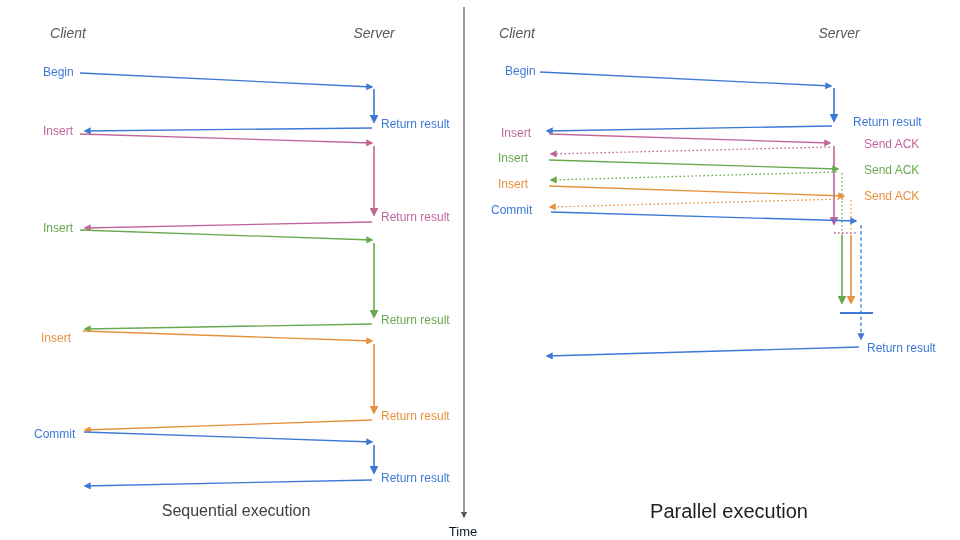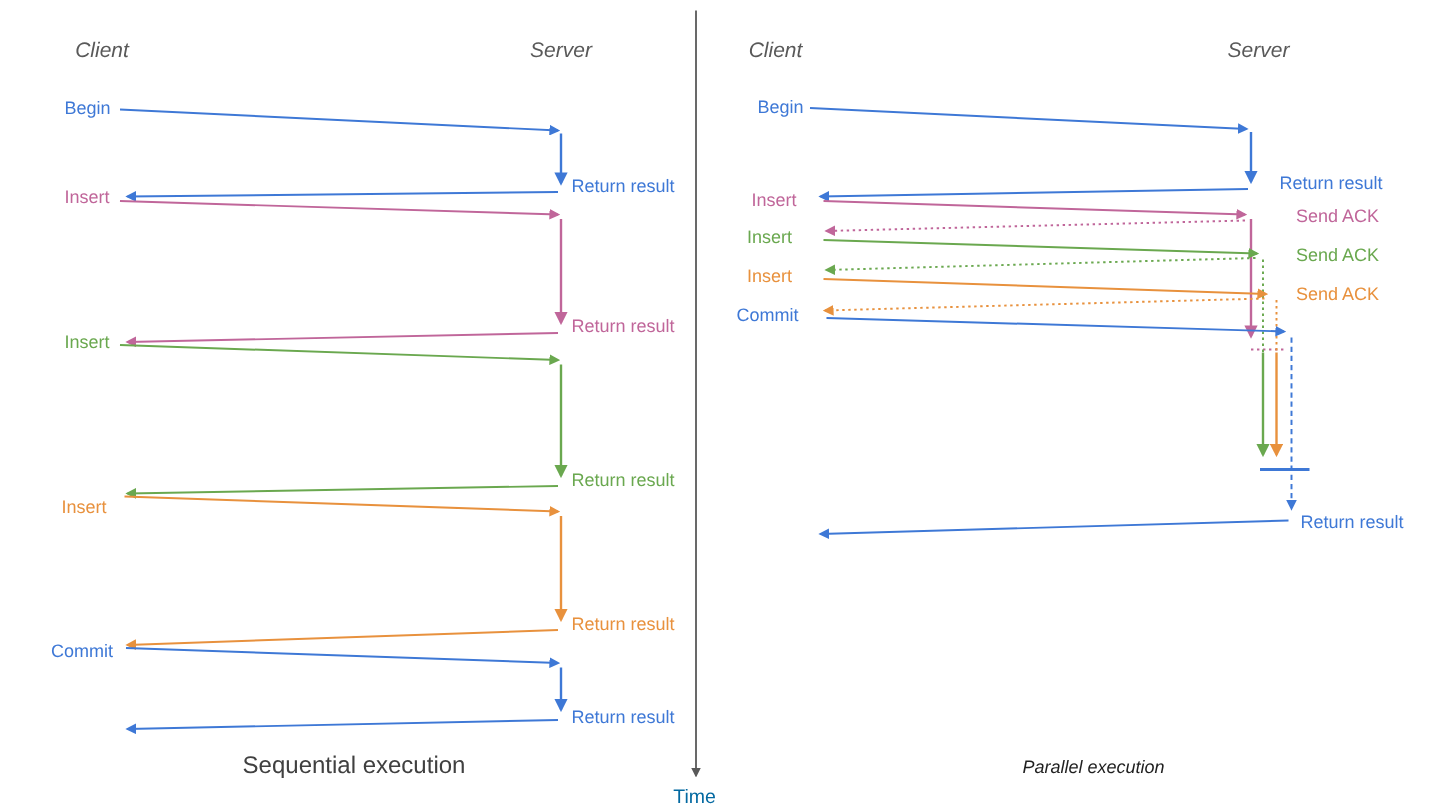--- a/index.html
+++ b/index.html
@@ -96,16 +96,16 @@
       <div class="lbl" style="left: 505px; top: 71px; font-size: 12px; color: rgb(62, 120, 214); transform: translateY(-50%);">Begin</div>
       <div class="lbl" style="left: 853px; top: 122px; font-size: 12px; color: rgb(62, 120, 214); transform: translateY(-50%);">Return result</div>
       <div class="lbl" style="left: 501px; top: 133px; font-size: 12px; color: rgb(192, 102, 154); transform: translateY(-50%);">Insert</div>
       <div class="lbl" style="left: 864px; top: 144px; font-size: 12px; color: rgb(192, 102, 154); transform: translateY(-50%);">Send ACK</div>
       <div class="lbl" style="left: 498px; top: 158px; font-size: 12px; color: rgb(106, 168, 79); transform: translateY(-50%);">Insert</div>
       <div class="lbl" style="left: 864px; top: 170px; font-size: 12px; color: rgb(106, 168, 79); transform: translateY(-50%);">Send ACK</div>
       <div class="lbl" style="left: 498px; top: 184px; font-size: 12px; color: rgb(232, 145, 61); transform: translateY(-50%);">Insert</div>
       <div class="lbl" style="left: 864px; top: 196px; font-size: 12px; color: rgb(232, 145, 61); transform: translateY(-50%);">Send ACK</div>
       <div class="lbl" style="left: 491px; top: 210px; font-size: 12px; color: rgb(62, 120, 214); transform: translateY(-50%);">Commit</div>
       <div class="lbl" style="left: 867px; top: 348px; font-size: 12px; color: rgb(62, 120, 214); transform: translateY(-50%);">Return result</div>
-      <div class="lbl" style="left: 729px; top: 511px; font-size: 12px; color: rgb(31, 31, 31); transform: translate(-50%, -50%); font-style: italic;">Parallel execution</div>
-      <div class="lbl" style="left: 463px; top: 531px; font-size: 13px; color: #0369a1; transform: translate(-50%, -50%);">Time</div>
+      <div class="lbl" style="left: 729px; top: 511px; font-size: 20px; color: rgb(31, 31, 31); transform: translate(-50%, -50%);">Parallel execution</div>
+      <div class="lbl" style="left: 463px; top: 531px; font-size: 13px; color: #0f172a; transform: translate(-50%, -50%);">Time</div>
     </div>
 </div>
 
 </body></html>

